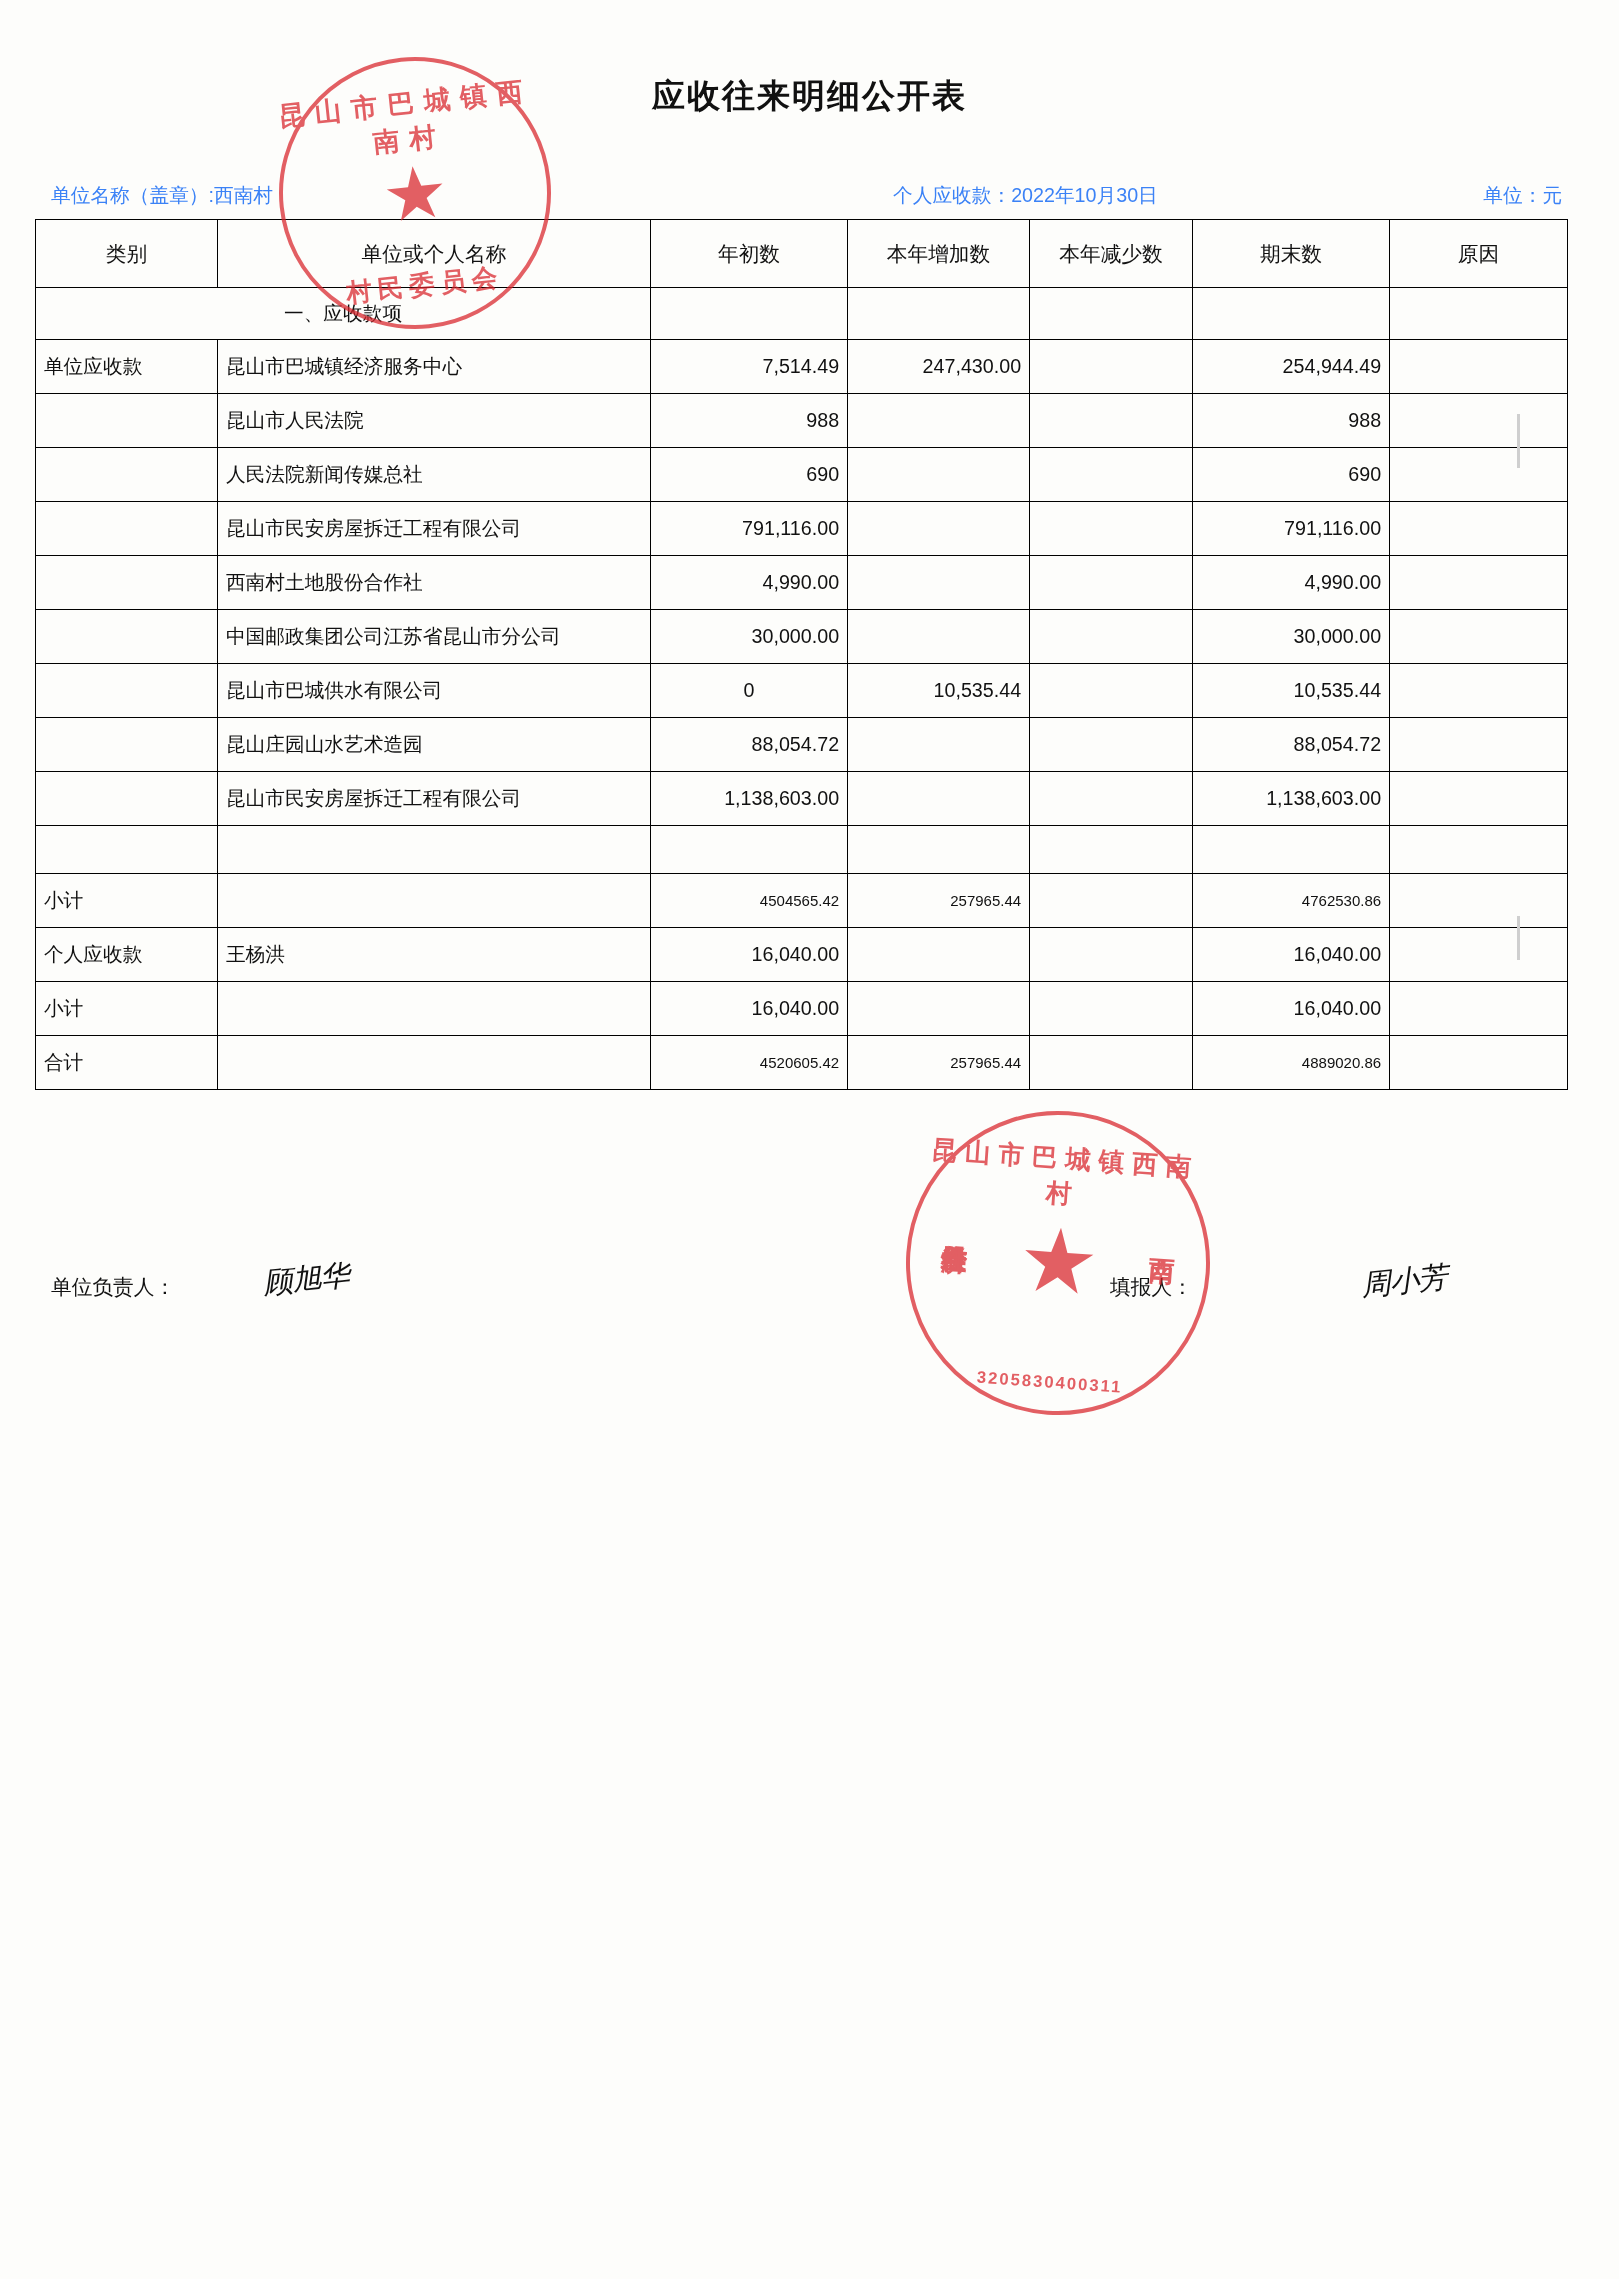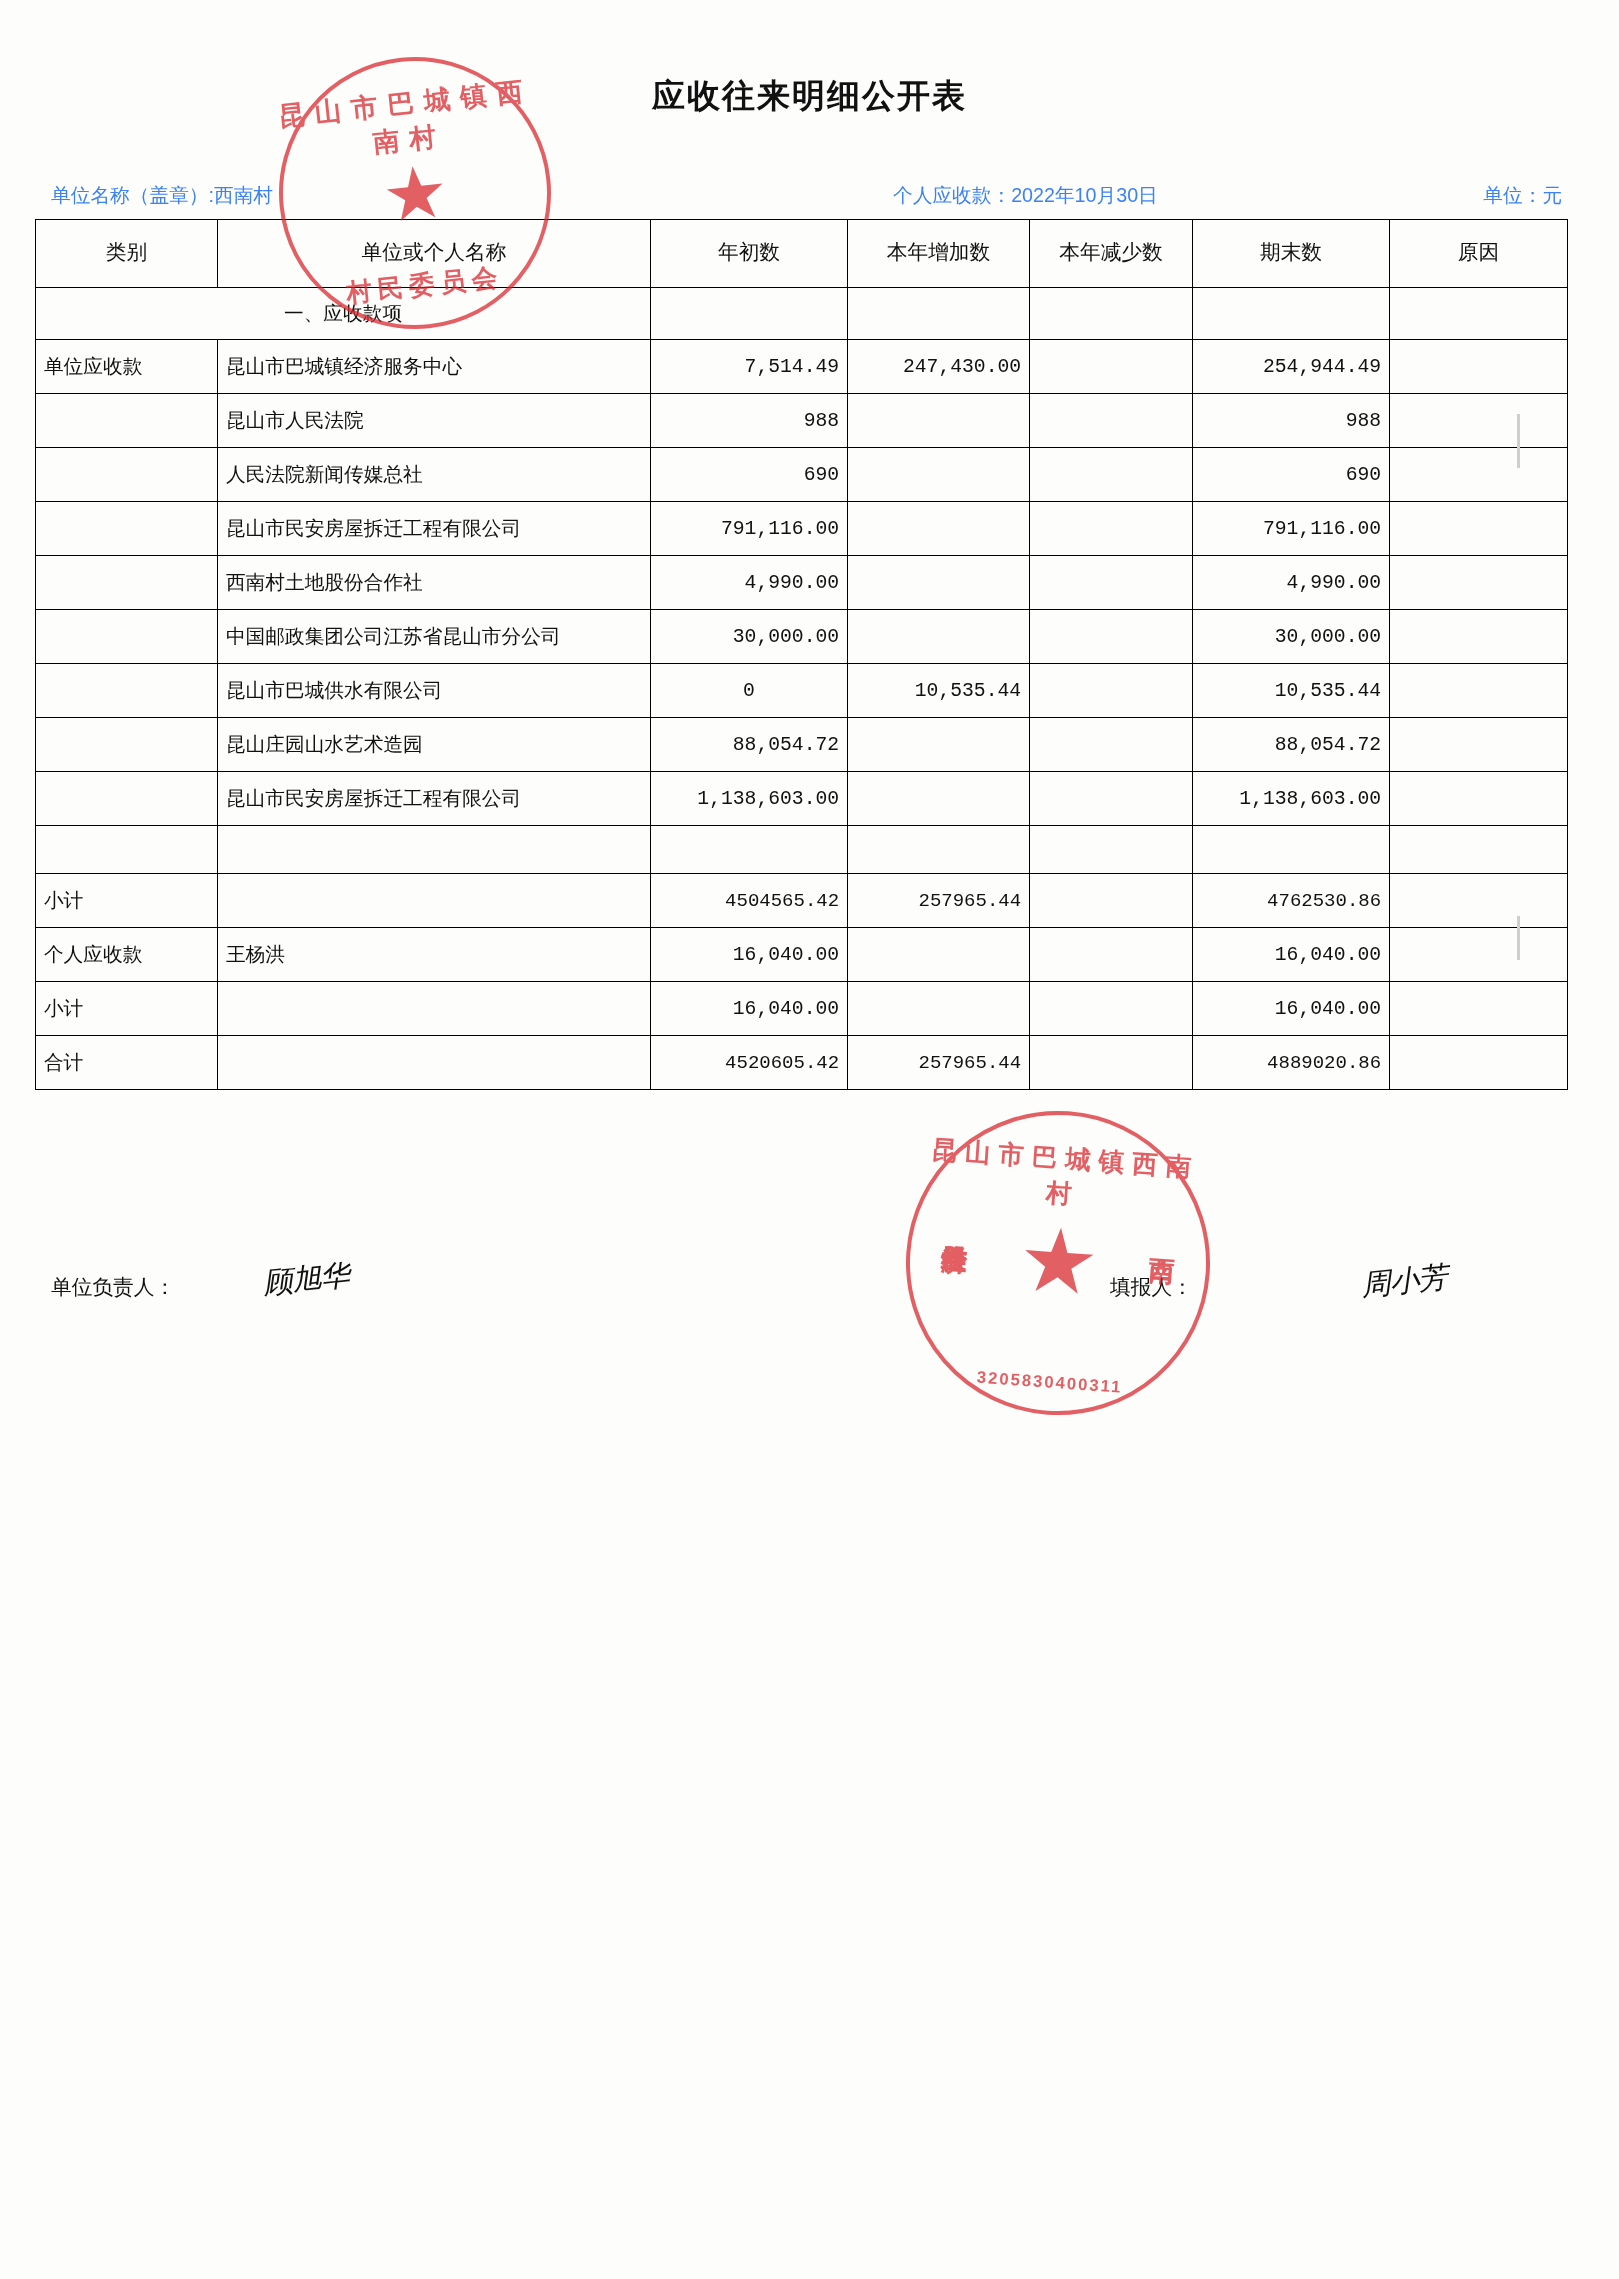--- a/index.html
+++ b/index.html
@@ -53,21 +53,20 @@
   .tbl-wrap {
     position: absolute;
     top: 219px;
     left: 35px;
     width: 1533px;
   }
   table.main {
     border-collapse: collapse;
     width: 1533px;
     table-layout: fixed;
-    font-family: Liberation Mono, monospace;
   }
   table.main td, table.main th {
     border: 1px solid #000;
     font-size: 19.7px;
     font-weight: normal;
     padding: 0 7.9px;
     height: 51px;
     color: #111;
     background: transparent;
   }
@@ -79,21 +78,21 @@
   }
   .c-cat { width: 182px; }
   .c-name { width: 433px; }
   .c-begin { width: 197px; }
   .c-inc { width: 182px; }
   .c-dec { width: 163px; }
   .c-end { width: 197px; }
   .c-reason { width: 178px; }
 
   td.num { text-align: right; padding-right: 13.8px; font-size: 19.7px; }
-  td.num.big { font-size: 19px; padding-left: 16px; }
+  td.num.big { font-size: 15px; padding-left: 16px; }
   td.txt { text-align: left; padding-left: 13.8px; }
   td.center { text-align: center; }
   td.cat { text-align: left; padding-left: 9.9px; font-size: 18.7px; }
   td.section { text-align: center; padding-left: 13.8px; font-weight: 700; font-size: 19.7px; }
   tr.tall td { height: 53px; }
   tr.blank td { height: 47px; }
   td.bold { font-weight: 700; }
   .sub-label { font-weight: 700; font-size: 20.7px; }
 
   

